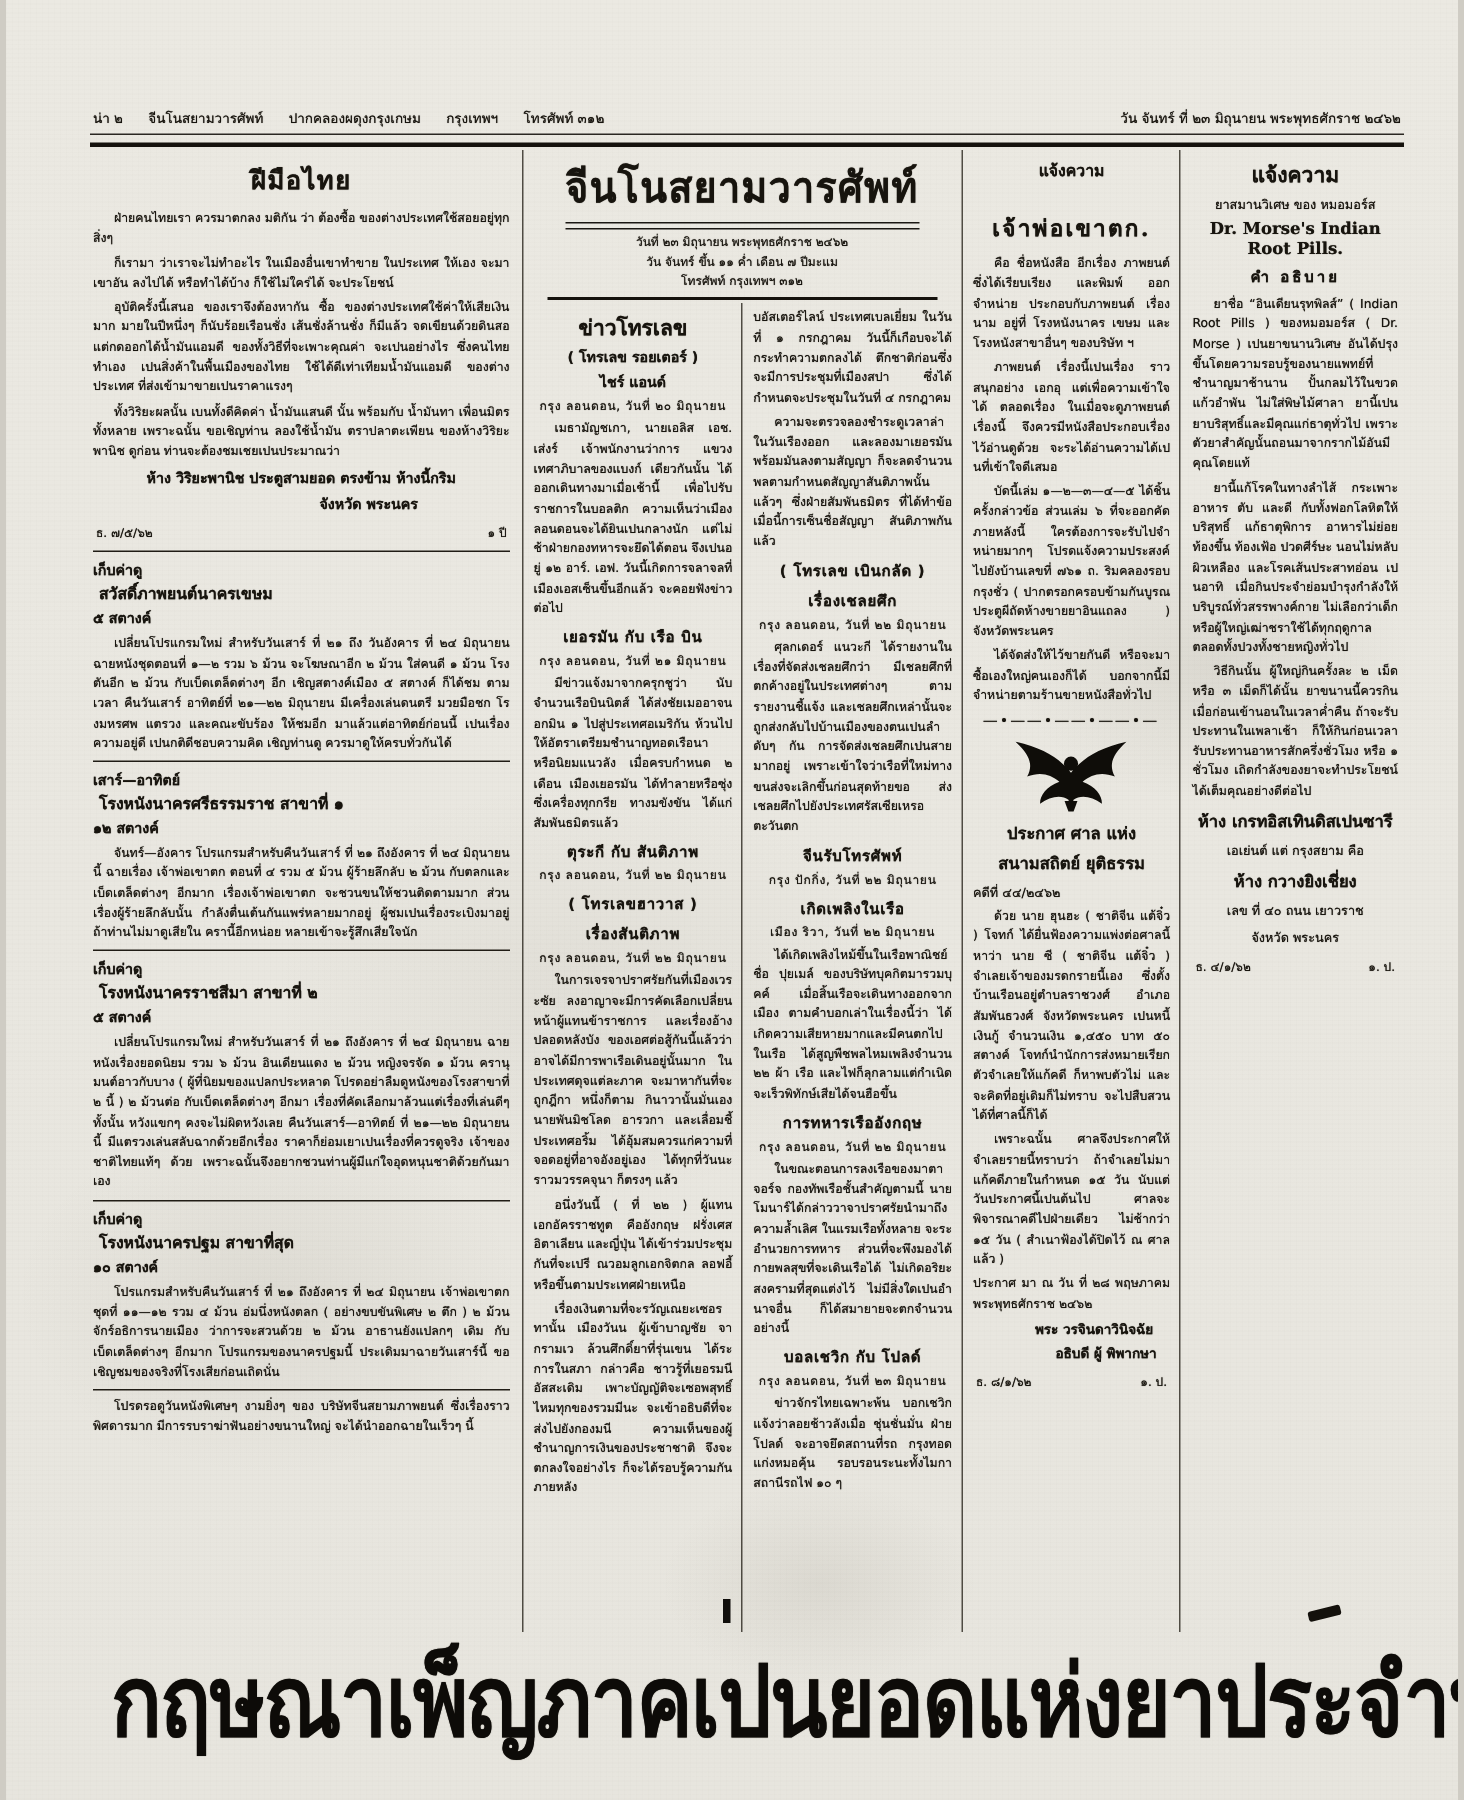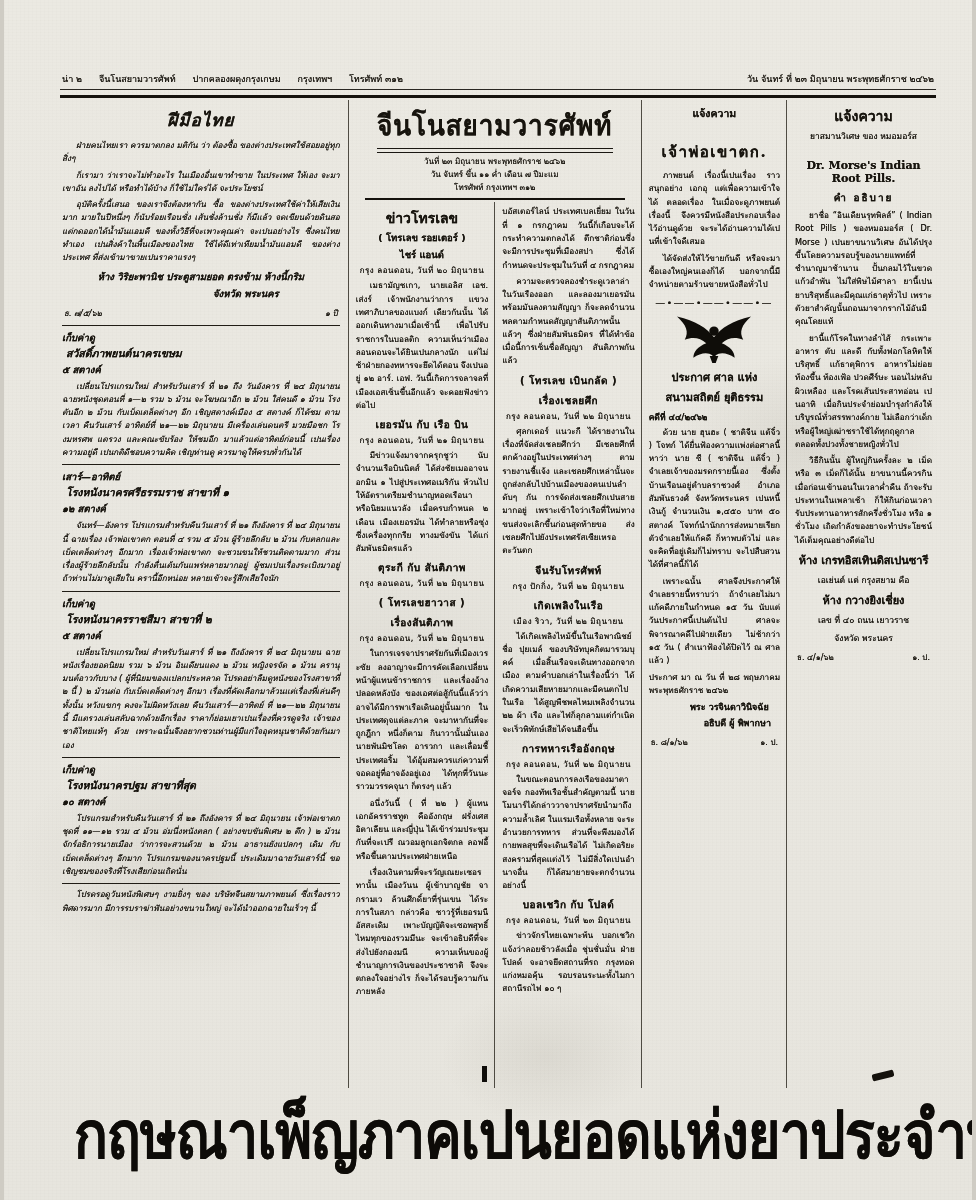--- a/index.html
+++ b/index.html
@@ -18,21 +18,21 @@
   .grain{position:absolute;inset:0;pointer-events:none;opacity:.5;
     background:repeating-linear-gradient(0deg, rgba(60,55,45,.02) 0 1px, transparent 1px 3px),
                repeating-linear-gradient(90deg, rgba(60,55,45,.02) 0 1px, transparent 1px 4px);}
   .inner{position:absolute;left:56px;top:72px;width:876px;}
   
   .topbar{display:flex;justify-content:space-between;align-items:baseline;font-size:9px;padding:0 2px 3px 2px;}
   .topbar-left span{margin-right:14px;}
   .rule-head{height:5px;border-top:1px solid #2a2722;border-bottom:3px solid #15120d;margin-bottom:2px;}
   
   .columns{display:flex;height:988px;overflow:hidden;}
-  .colA{width:296px;padding:4px 8px 0 2px;border-right:1px solid rgba(40,36,28,.8);font-style:italic;}
+  .colA{width:296px;padding:4px 8px 0 2px;border-right:1px solid rgba(40,36,28,.8);}
   .mid{width:292px;border-right:1px solid rgba(40,36,28,.8);display:flex;flex-direction:column;}
   .mid-cols{display:flex;flex:1;overflow:hidden;}
   .colB1{width:146px;padding:3px 6px 0 7px;border-right:1px solid rgba(40,36,28,.8);}
   .colB2{width:146px;padding:3px 6px 0 7px;}
   .colC{width:140px;padding:3px 6px 0 7px;border-right:1px solid rgba(40,36,28,.8);}
   .colD{width:146px;padding:3px 4px 0 8px;}
   
   .p{font-size:8.2px;line-height:1.62;text-align:justify;text-indent:14px;margin:0 0 3px;}
   .p.noindent{text-indent:0;}
   .dl{font-size:8px;text-align:center;margin:1px 0 2px;letter-spacing:.5px;}
@@ -53,26 +53,26 @@
   .mast-title{font-family:"DejaVu Serif",serif;font-weight:bold;font-size:26px;text-align:center;margin:0;transform:scaleY(1.08);letter-spacing:1px;}
   .mast-rule{height:3px;border-top:1px solid #1a1712;border-bottom:1px solid #1a1712;margin:3px 18px;}
   .mast-line{font-size:8px;text-align:center;line-height:1.6;}
   .mast-rule-thick{border-top:2.5px solid #15120d;margin:4px 6px 2px;}
   
   .kicker{font-weight:bold;font-size:10.5px;text-align:center;margin:2px 0 1px;}
   .h-notice{font-family:"DejaVu Serif",serif;font-weight:bold;font-size:15px;text-align:center;letter-spacing:1.5px;margin:18px 0 5px;}
   .ornament{text-align:center;font-size:9px;letter-spacing:2px;margin:6px 0 2px;}
   .emblem{display:block;margin:2px auto 2px;}
   .h-court{font-weight:bold;font-size:11px;text-align:center;margin:2px 0 0;}
-  .case-no{font-size:8.5px;margin:4px 0 2px;font-weight:bold;}
+  .case-no{font-size:8.5px;margin:4px 0 2px;font-weight:normal;}
   .judge{font-weight:bold;font-size:9px;text-align:center;margin:3px 0 0;padding-left:30px;}
   .judge-t{font-weight:bold;font-size:9px;text-align:center;margin:2px 0 0;padding-left:46px;}
   
   .kicker-big{font-family:"DejaVu Serif",serif;font-weight:bold;font-size:14px;text-align:center;margin:2px 0 2px;}
-  .ad-sub{font-size:8.5px;text-align:center;margin:0 0 16px;}
+  .ad-sub{font-size:8.5px;text-align:center;margin:0 0 3px;}
   .ad-en{font-family:"DejaVu Serif",serif;font-weight:bold;font-size:11px;text-align:center;margin:0;}
   .ad-explain{font-weight:bold;font-size:10px;text-align:center;margin:5px 0 4px;letter-spacing:2px;}
   .shop{font-weight:bold;font-size:11px;text-align:center;margin:4px 0 0;}
   .shop.sm{font-weight:normal;font-size:8.5px;}
   
   .banner{position:absolute;left:70px;right:60px;top:1090px;
     font-family:"DejaVu Serif",serif;font-weight:bold;font-size:56px;text-align:center;
     transform:scaleY(1.18);letter-spacing:-1px;color:#0d0b08;white-space:nowrap;}
   .ink-a{position:absolute;left:478px;top:1066px;width:5px;height:16px;background:#0f0d0a;}
   .ink-b{position:absolute;left:868px;top:1072px;width:22px;height:7px;background:#14110c;transform:rotate(-14deg);border-radius:2px;}
@@ -96,20 +96,21 @@
     </header>
     <div class="rule-head"></div>
 
     <main class="columns">
 
       <section class="colA">
         <h2 class="h-lead">ฝีมือไทย</h2>
         <p class="p">ฝ่ายคนไทยเรา ควรมาตกลง มติกัน ว่า ต้องซื้อ ของต่างประเทศใช้สอยอยู่ทุก สิ่งๆ</p>
         <p class="p">ก็เรามา ว่าเราจะไม่ทำอะไร ในเมืองอื่นเขาทำขาย ในประเทศ ให้เอง จะมาเขาอัน ลงไปได้ หรือทำได้บ้าง ก็ใช้ไม่ใคร่ได้ จะประโยชน์</p>
         <p class="p">อุบัติครั้งนี้เสนอ ของเราจึงต้องหากัน ซื้อ ของต่างประเทศใช้ค่าให้เสียเงินมาก มายในปีหนึ่งๆ ก็นับร้อยเรือนชั่ง เส้นชั่งล้านชั่ง ก็มีแล้ว จดเขียนด้วยดินสอ แต่กดออกได้น้ำมันแอมดี ของทั้งวิธีที่จะเพาะคุณค่า จะเปนอย่างไร ซึ่งคนไทยทำเอง เปนสิ่งค้าในพื้นเมืองของไทย ใช้ได้ดีเท่าเทียมน้ำมันแอมดี ของต่างประเทศ ที่ส่งเข้ามาขายเปนราคาแรงๆ</p>
+        <p class="p">ทั้งวิริยะผลนั้น เบนทั้งดีคิดค่า น้ำมันแสนดี นั้น พร้อมกับ น้ำมันทา เพื่อนมิตรทั้งหลาย เพราะฉนั้น ขอเชิญท่าน ลองใช้น้ำมัน ตราปลาตะเพียน ของห้างวิริยะพานิช ดูก่อน ท่านจะต้องชมเชยเปนประมาณว่า</p>
         <div class="sig">ห้าง วิริยะพานิช ประตูสามยอด ตรงข้าม ห้างนี้กริม</div>
         <div class="sig2">จังหวัด พระนคร</div>
         <div class="codes">
           <span>ธ. ๗/๕/๖๒</span>
           <span>๑ ปี</span>
         </div>
 
         <div class="rule"></div>
         <div class="show-head">
           <span class="show-tag">เก็บค่าดู</span>
@@ -195,21 +196,23 @@
             <div class="dl">กรุง ลอนดอน, วันที่ ๒๓ มิถุนายน</div>
             <p class="p">ข่าวจักรไทยเฉพาะพ้น บอกเชวิกแจ้งว่าลอยช้าวลังเมื่อ ชุ่นชั่นมั่น ฝ่ายโปลด์ จะอาจยึดสถานที่รถ กรุงทอดแก่งหมอคุ้น รอบรอนระนะทั้งไมกา สถานีรถไฟ ๑๐ ๆ</p>
           </div>
 
         </div>
       </section>
 
       <section class="colC">
         <div class="kicker">แจ้งความ</div>
         <h3 class="h-notice">เจ้าพ่อเขาตก.</h3>
+        <p class="p">คือ ชื่อหนังสือ อีกเรื่อง ภาพยนต์ ซึ่งได้เรียบเรียง และพิมพ์ ออกจำหน่าย ประกอบกับภาพยนต์ เรื่องนาม อยู่ที่ โรงหนังนาคร เขษม และ โรงหนังสาขาอื่นๆ ของบริษัท ฯ</p>
         <p class="p">ภาพยนต์ เรื่องนี้เปนเรื่อง ราว สนุกอย่าง เอกอุ แต่เพื่อความเข้าใจได้ ตลอดเรื่อง ในเมื่อจะดูภาพยนต์เรื่องนี้ จึงควรมีหนังสือประกอบเรื่องไว้อ่านดูด้วย จะระได้อ่านความได้เปนที่เข้าใจดีเสมอ</p>
+        <p class="p">บัดนี้เล่ม ๑—๒—๓—๔—๕ ได้ชิ้นครั้งกล่าวข้อ ส่วนเล่ม ๖ ที่จะออกคัดภายหลังนี้ ใครต้องการจะรับไปจำหน่ายมากๆ โปรดแจ้งความประสงค์ไปยังบ้านเลขที่ ๗๖๑ ถ. ริมคลองรอบกรุงชั่ว ( ปากตรอกครอบข้ามกันบูรณประตูผีถัดห้างขายยาอินแถลง ) จังหวัดพระนคร</p>
         <p class="p">ได้จัดส่งให้ไว้ขายกันดี หรือจะมาซื้อเองใหญ่คนเองก็ได้ บอกจากนี้มีจำหน่ายตามร้านขายหนังสือทั่วไป</p>
         <div class="ornament">―•――•――•――•―</div>
         <svg class="emblem" width="86" height="56" viewBox="0 0 100 62">
           <path fill="#0f0d09" d="M50 30 C41 19 29 11 7 6 C18 16 21 24 16 33 C26 29 34 31 41 37 C31 41 26 47 26 54 C34 48 43 47 48 51 L50 58 L52 51 C57 47 66 48 74 54 C74 47 69 41 59 37 C66 31 74 29 84 33 C79 24 82 16 93 6 C71 11 59 19 50 30 Z"></path>
           <circle fill="#0f0d09" cx="50" cy="23" r="5.5"></circle>
           <path fill="#0f0d09" d="M45 52 L55 52 L52 60 L48 60 Z"></path>
         </svg>
         <div class="h-court">ประกาศ ศาล แห่ง</div>
         <div class="h-court">สนามสถิตย์ ยุติธรรม</div>
         <div class="case-no">คดีที่ ๔๔/๒๔๖๒</div>

